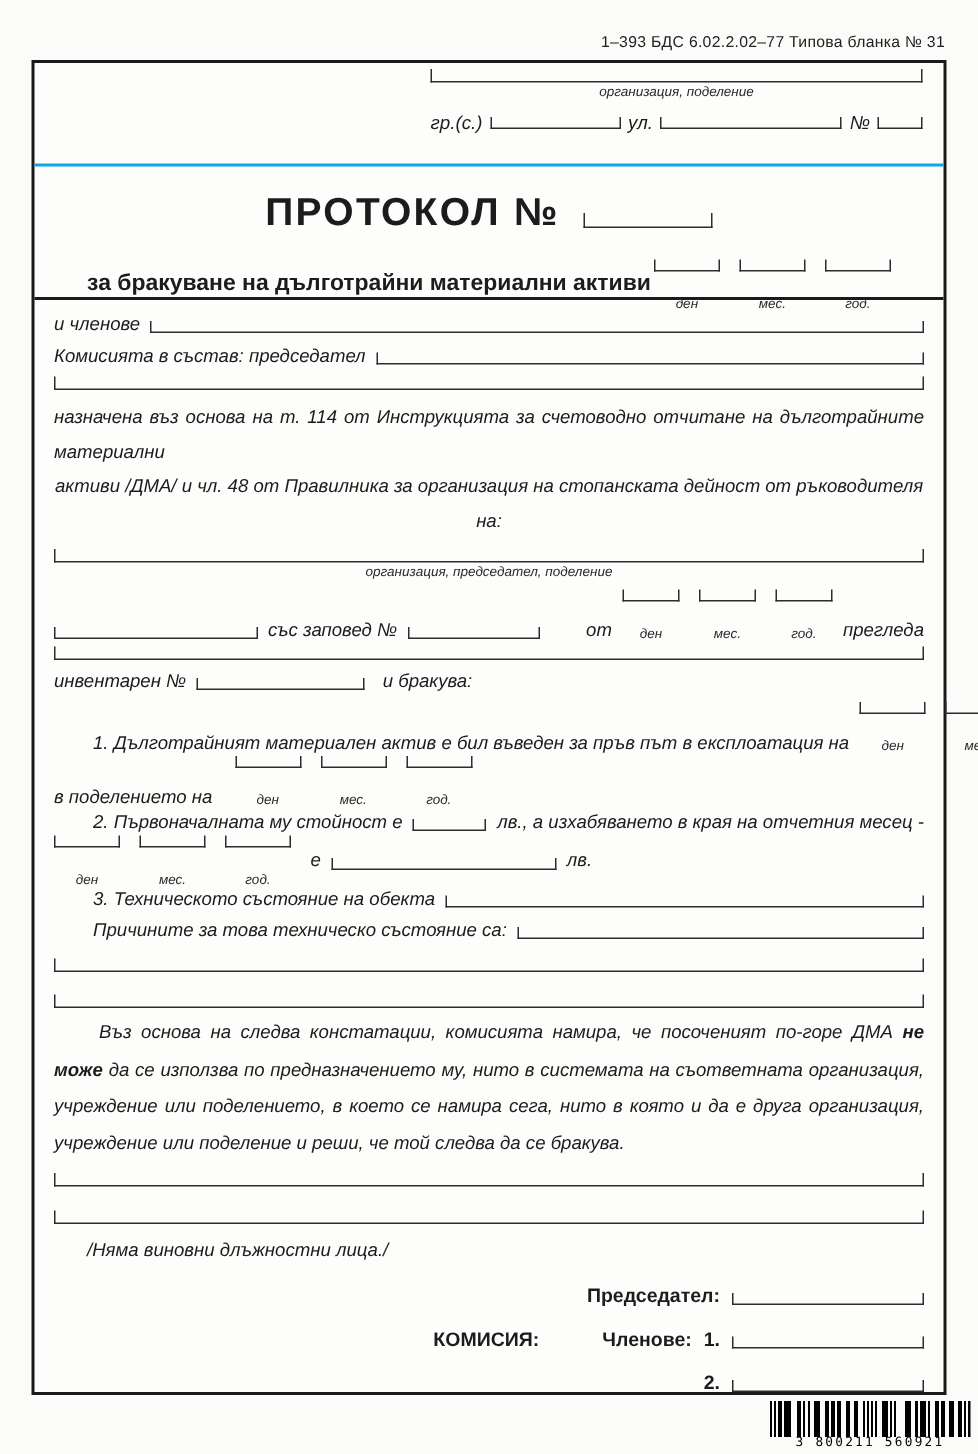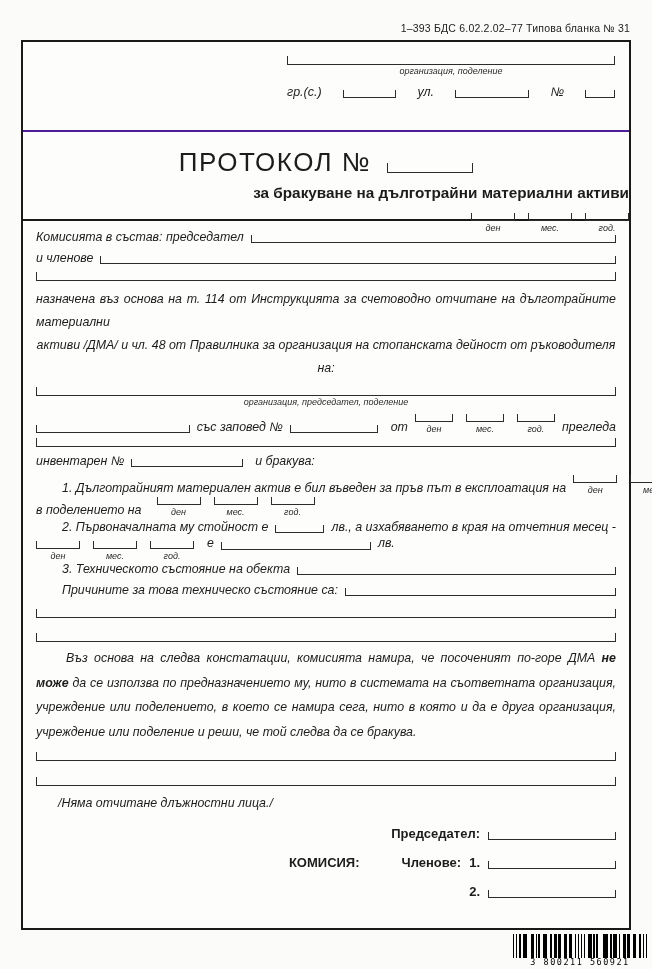--- a/index.html
+++ b/index.html
@@ -39,35 +39,35 @@
     border-left:1.5px solid #2c2c2c; border-right:1.5px solid #2c2c2c;
     border-bottom:1.2px solid #2c2c2c; }
 
   .row { display:flex; align-items:flex-end; gap:7px; }
   .row .lbl { white-space:nowrap; }
   .cap { font-size:9px; font-style:italic; color:#2a2a2a; text-align:center; }
 
   
   .datebox { display:inline-flex; flex-direction:column; align-items:stretch; }
   .datebox .fill { width:44px; }
-  .datebox .cap { margin-top:1px; }
+  .datebox .cap { margin-top:15px; }
   .dates { display:inline-flex; gap:13px; align-items:flex-end; }
 
   
-  .sec1 { height:90px; border-bottom:2px solid #4c1d95; padding:14px 14px 8px; }
+  .sec1 { height:69px; border-bottom:2px solid #0ea5e9; padding:4px 14px 8px; }
   .addr { width:328px; margin-left:auto; font-size:12.5px; }
   .addr .cap { margin-top:1px; }
-  .addr-row { display:flex; align-items:flex-end; gap:21px; margin-top:9px; font-style:italic; }
+  .addr-row { display:flex; align-items:center; gap:5px; margin-top:9px; font-style:italic; }
 
   
   .sec2 { height:89px; border-bottom:2px solid #1a1a1a; padding-top:17px; }
   .title-row { display:flex; justify-content:center; align-items:flex-end; gap:16px; }
-  .title-main { font-weight:normal; font-size:26px; letter-spacing:1.5px; line-height:1; }
+  .title-main { font-weight:bold; font-size:26px; letter-spacing:1.5px; line-height:1; }
   .title-num-fill { width:86px; height:10px; margin-bottom:2px; }
-  .sub-row { display:flex; justify-content:center; align-items:flex-end; gap:2px; margin-top:10px;flex-direction:column; }
+  .sub-row { display:flex; justify-content:center; align-items:flex-end; gap:2px; margin-top:10px; }
   .subtitle { font-weight:bold; font-size:15.3px; line-height:1.1; }
   .sub-row .datebox { transform:translateY(9px); }
 
   
   .sec3 { padding:9px 13px 0; font-size:12.4px; font-style:italic; }
   .mb { margin-bottom:7px; }
   .indent { padding-left:26px; }
 
   .jline { text-align:justify; text-align-last:justify; line-height:23px; }
   .line2 { line-height:23px;text-align:center; }
@@ -142,42 +142,42 @@
               <span class="fill"></span>
               <span class="cap">год.</span>
             </span>
         </span>
       </div>
     </div>
 
     <div class="sec3">
 
       <div class="row mb">
+        <span class="lbl">и членове</span>
+        <span class="fill grow"></span>
+      </div>
+
+      <div class="row mb">
         <span class="lbl">Комисията в състав: председател</span>
-        <span class="fill grow"></span>
-      </div>
-
-      <div class="row mb">
-        <span class="lbl">и членове</span>
         <span class="fill grow"></span>
       </div>
 
       <span class="fill-full mb"></span>
 
       <div class="jline">назначена въз основа на т. 114 от Инструкцията за счетоводно отчитане на дълготрайните материални</div>
       <div class="line2 mb">активи /ДМА/ и чл. 48 от Правилника за организация на стопанската дейност от ръководителя на:</div>
 
       <span class="fill-full"></span>
       <div class="cap caption-center mb">организация, председател, поделение</div>
 
       <div class="row">
         <span class="fill grow"></span>
         <span class="lbl">със заповед №</span>
         <span class="fill" style="width:88px"></span>
-        <span class="lbl" style="margin-left:6px">от</span>
+        <span class="lbl" style="margin-left:24px">от</span>
         <span class="dates">
           <span class="datebox">
               <span class="fill" style="width:38px"></span>
               <span class="cap">ден</span>
             </span>
           <span class="datebox">
               <span class="fill" style="width:38px"></span>
               <span class="cap">мес.</span>
             </span>
           <span class="datebox">
@@ -269,21 +269,21 @@
       <span class="fill-full" style="margin-top:15px"></span>
 
       <div class="para">
         <span>Въз основа на следва констатации, комисията намира, че посоченият по-горе ДМА </span><span class="bi">не може</span><span> да се използва по предназначението му, нито в системата на съответната организация, учреждение или поделението, в което се намира сега, нито в която и да е друга организация, учреждение или поделение и реши, че той следва да се бракува.</span>
       </div>
 
 
       <span class="fill-full" style="margin-top:8px"></span>
       <span class="fill-full" style="margin-top:16px"></span>
 
-      <div style="margin-top:10px;padding-left:22px">/Няма отчитане длъжностни лица./</div>
+      <div style="margin-top:10px;padding-left:22px">/Няма виновни длъжностни лица./</div>
 
       <div class="sigs">
         <div class="sig-row">
           <span class="sig-b">Председател:</span>
           <span class="fill sig-fill"></span>
         </div>
         <div class="sig-row">
           <span class="sig-b">КОМИСИЯ:</span>
           <span class="gap26"></span>
           <span class="sig-b">Членове:</span>

